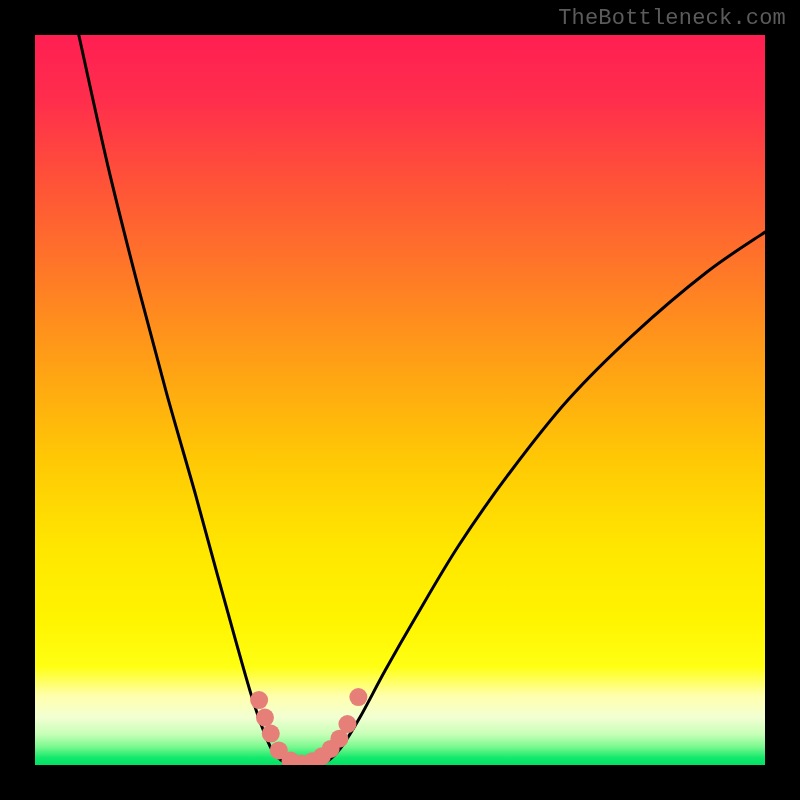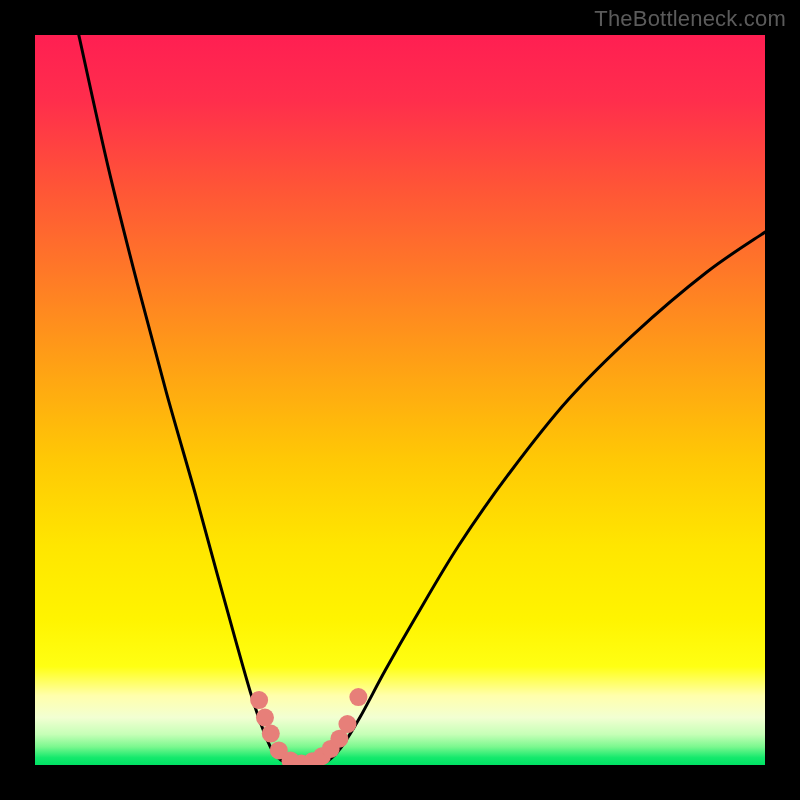--- a/index.html
+++ b/index.html
@@ -28,21 +28,21 @@
     position: absolute;
     inset: 0;
   }
   .watermark {
     position: absolute;
     top: 6px;
     right: 14px;
     color: #5b5b5b;
     font-size: 22px;
     font-weight: 500;
-    font-family: Liberation Sans, sans-serif;
+    font-family: Liberation Mono, monospace;
     letter-spacing: 0.2px;
   }
   svg.curve {
     position: absolute;
     inset: 0;
   }
 </style>
 </head>
 <body>
 

